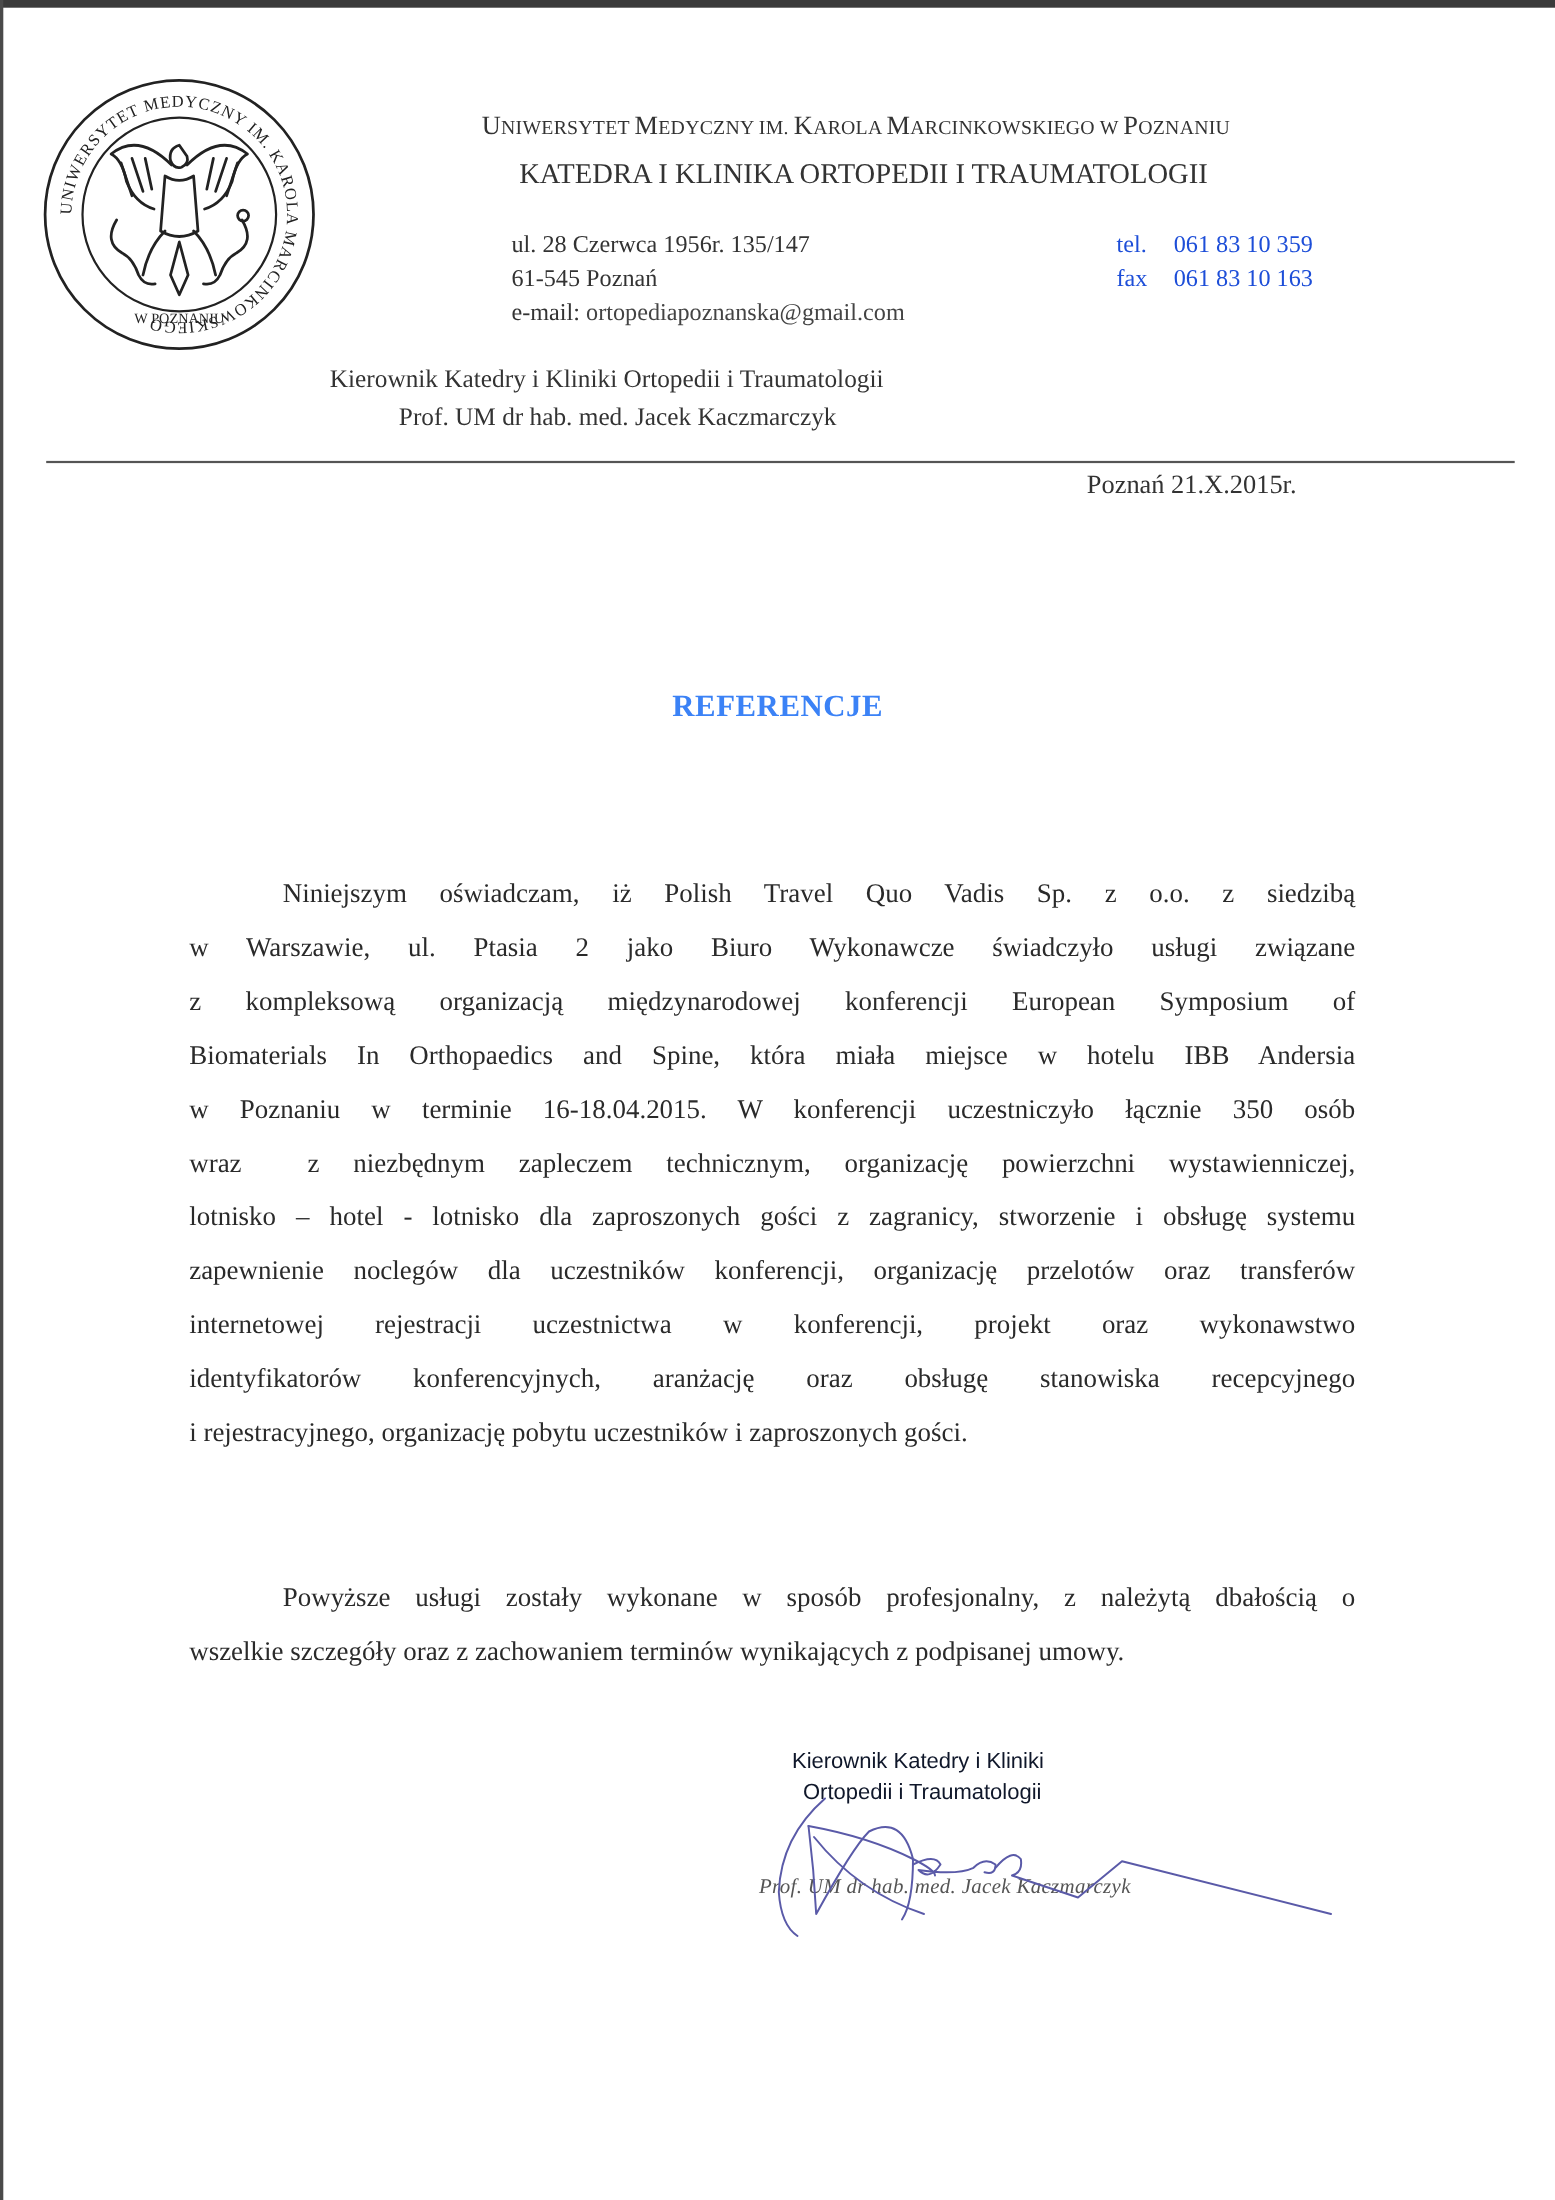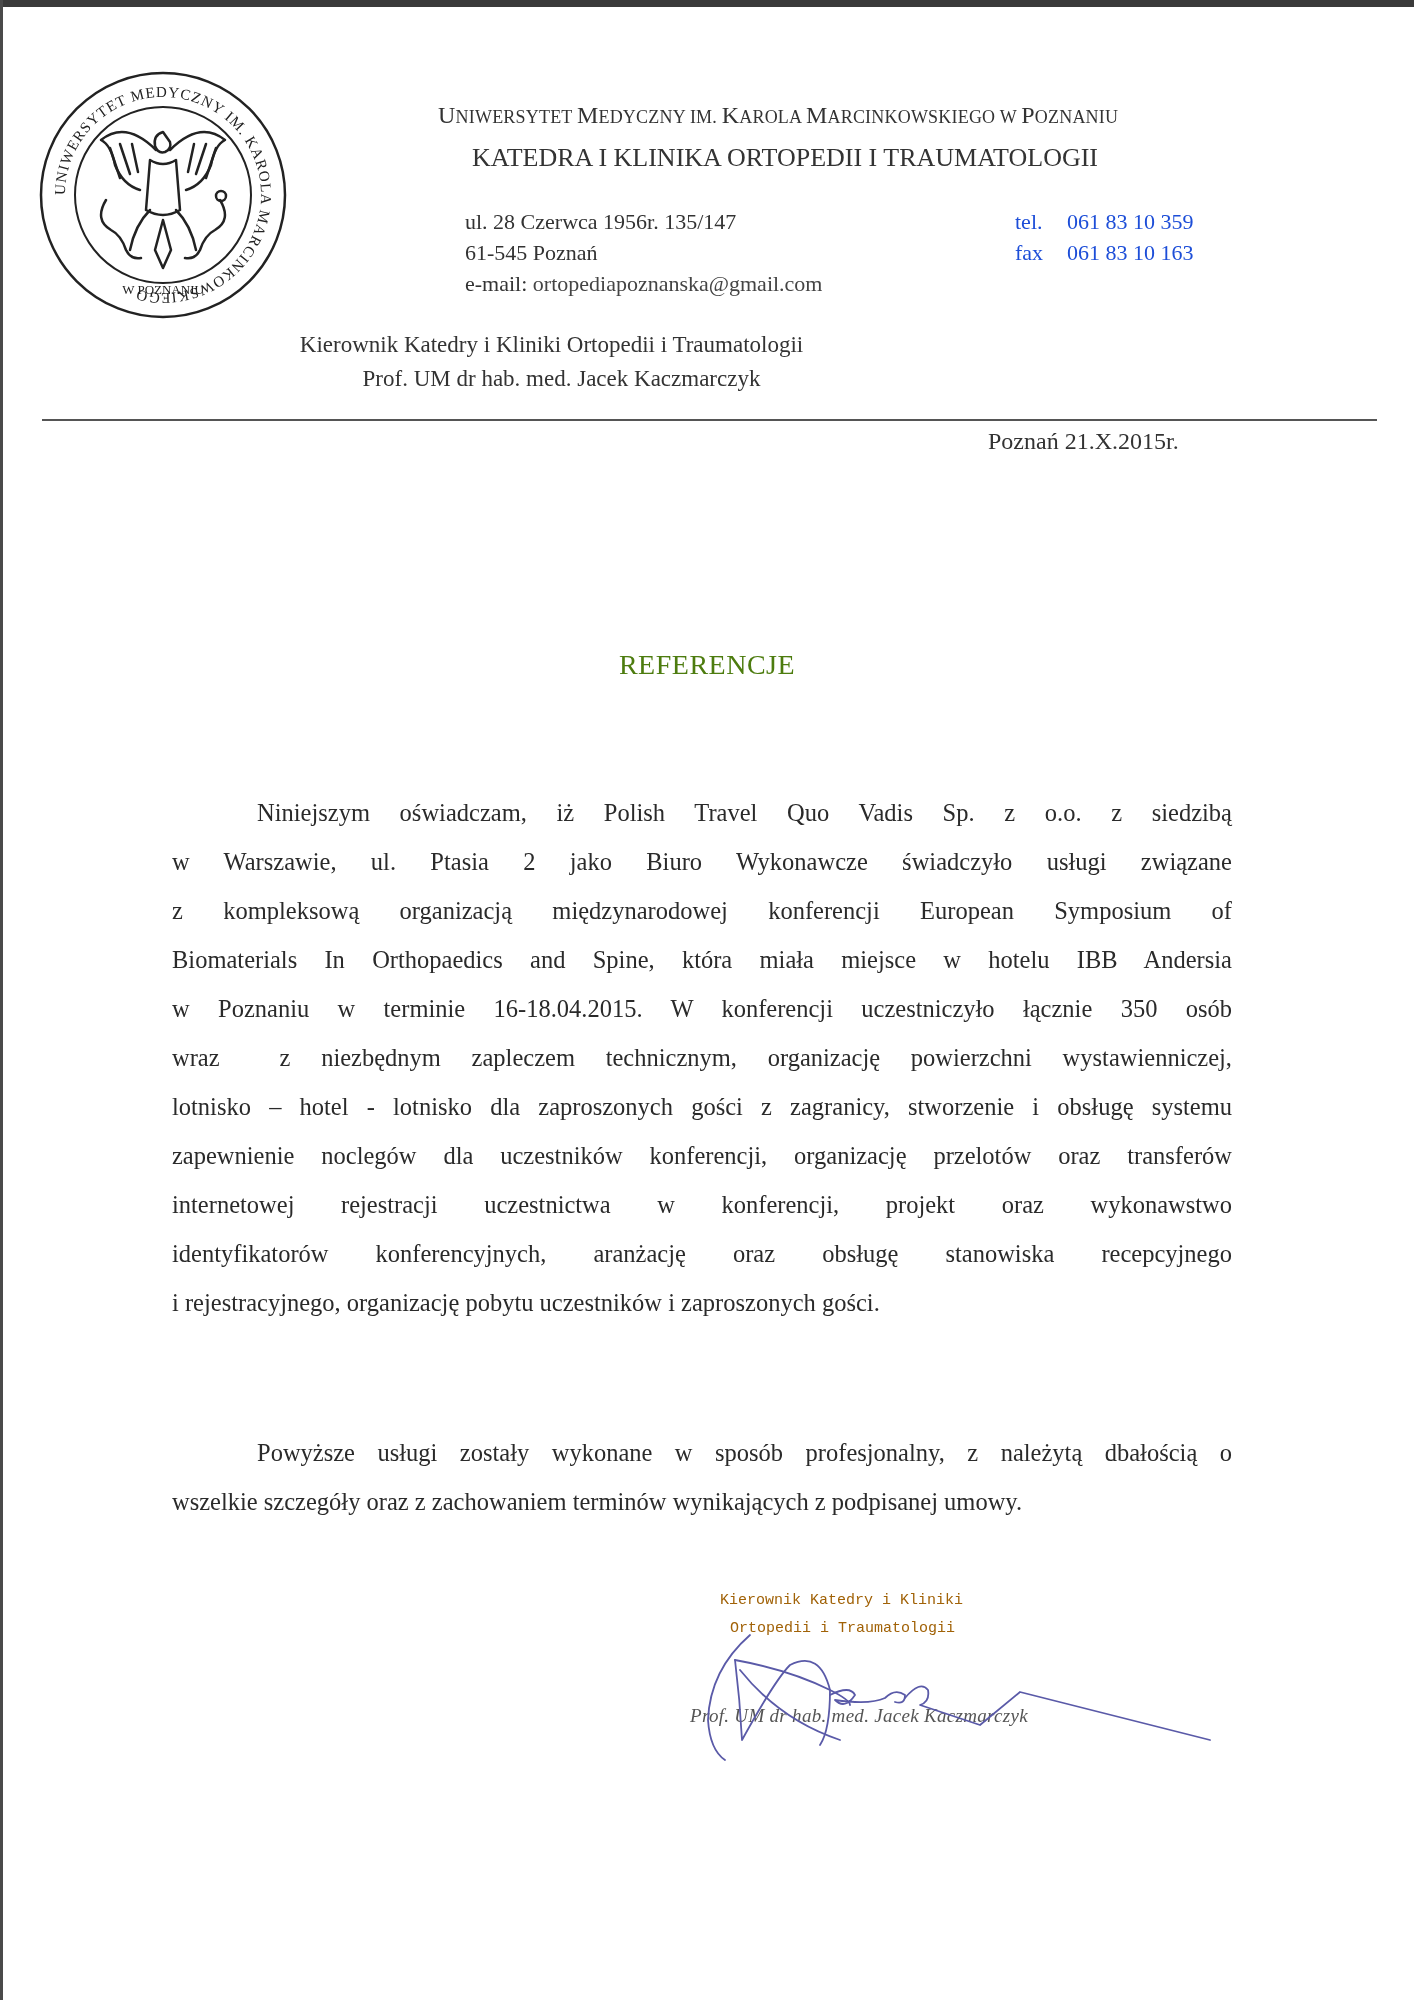--- a/index.html
+++ b/index.html
@@ -17,29 +17,29 @@
     .addr { position: absolute; left: 465px; top: 206px; font-size: 22px; line-height: 31px; color: #333; white-space: nowrap; }
     .contact { position: absolute; left: 1015px; top: 206px; font-size: 22px; line-height: 31px; color: #1d4ed8; white-space: nowrap; }
     .contact .lbl { display: inline-block; width: 52px; }
     .email-link { color: #444; }
     .head-title { position: absolute; left: 0; width: 1148px; top: 328px; font-size: 23px; line-height: 34px; text-align: center; color: #333; }
     .head-title span { display: block; }
     .head-title .l1 { margin-left: -45px; }
     .head-title .l2 { margin-left: -25px; }
     .rule { position: absolute; left: 42px; top: 419px; width: 1335px; height: 0; border-top: 2px solid #555; }
     .date { position: absolute; left: 988px; top: 428px; font-size: 24px; color: #333; white-space: nowrap; }
-    .title { position: absolute; left: 0; width: 1414px; top: 627px; text-align: center; font-size: 28px; font-weight: normal; letter-spacing: 0.5px; color: #4d7c0f; margin-top: 22px; }
+    .title { position: absolute; left: 0; width: 1414px; top: 627px; text-align: center; font-size: 28px; font-weight: bold; letter-spacing: 0.5px; color: #3b82f6; }
     .para { position: absolute; left: 172px; width: 1060px; font-size: 24.5px; line-height: 49px; text-align: justify; color: #2a2a2a; }
     .para .line { display: block; text-align: justify; text-align-last: justify; white-space: nowrap; height: 49px; }
     .para .line.last { text-align-last: left; }
     .para .indent { padding-left: 85px; }
     .p1 { top: 788px; }
     .p2 { top: 1428px; }
     .gap { display: inline-block; width: 60px; }
-    .stamp { position: absolute; left: 720px; top: 1587px; font-family: Liberation Mono, monospace; font-size: 15px; line-height: 28px; color: #a16207; white-space: nowrap; }
+    .stamp { position: absolute; left: 720px; top: 1587px; font-family: Liberation Sans, sans-serif; font-size: 20px; line-height: 28px; color: #0f172a; white-space: nowrap; }
     .stamp .l2 { padding-left: 10px; }
     .signame { position: absolute; left: 690px; top: 1705px; font-style: italic; font-size: 19px; color: #555; white-space: nowrap; letter-spacing: 0.3px; }
     .signature { position: absolute; left: 680px; top: 1610px; width: 540px; height: 160px; }
   </style>
 </head>
 <body>
 
 <div class="scan-top"></div>
 <div class="scan-left"></div>
 

